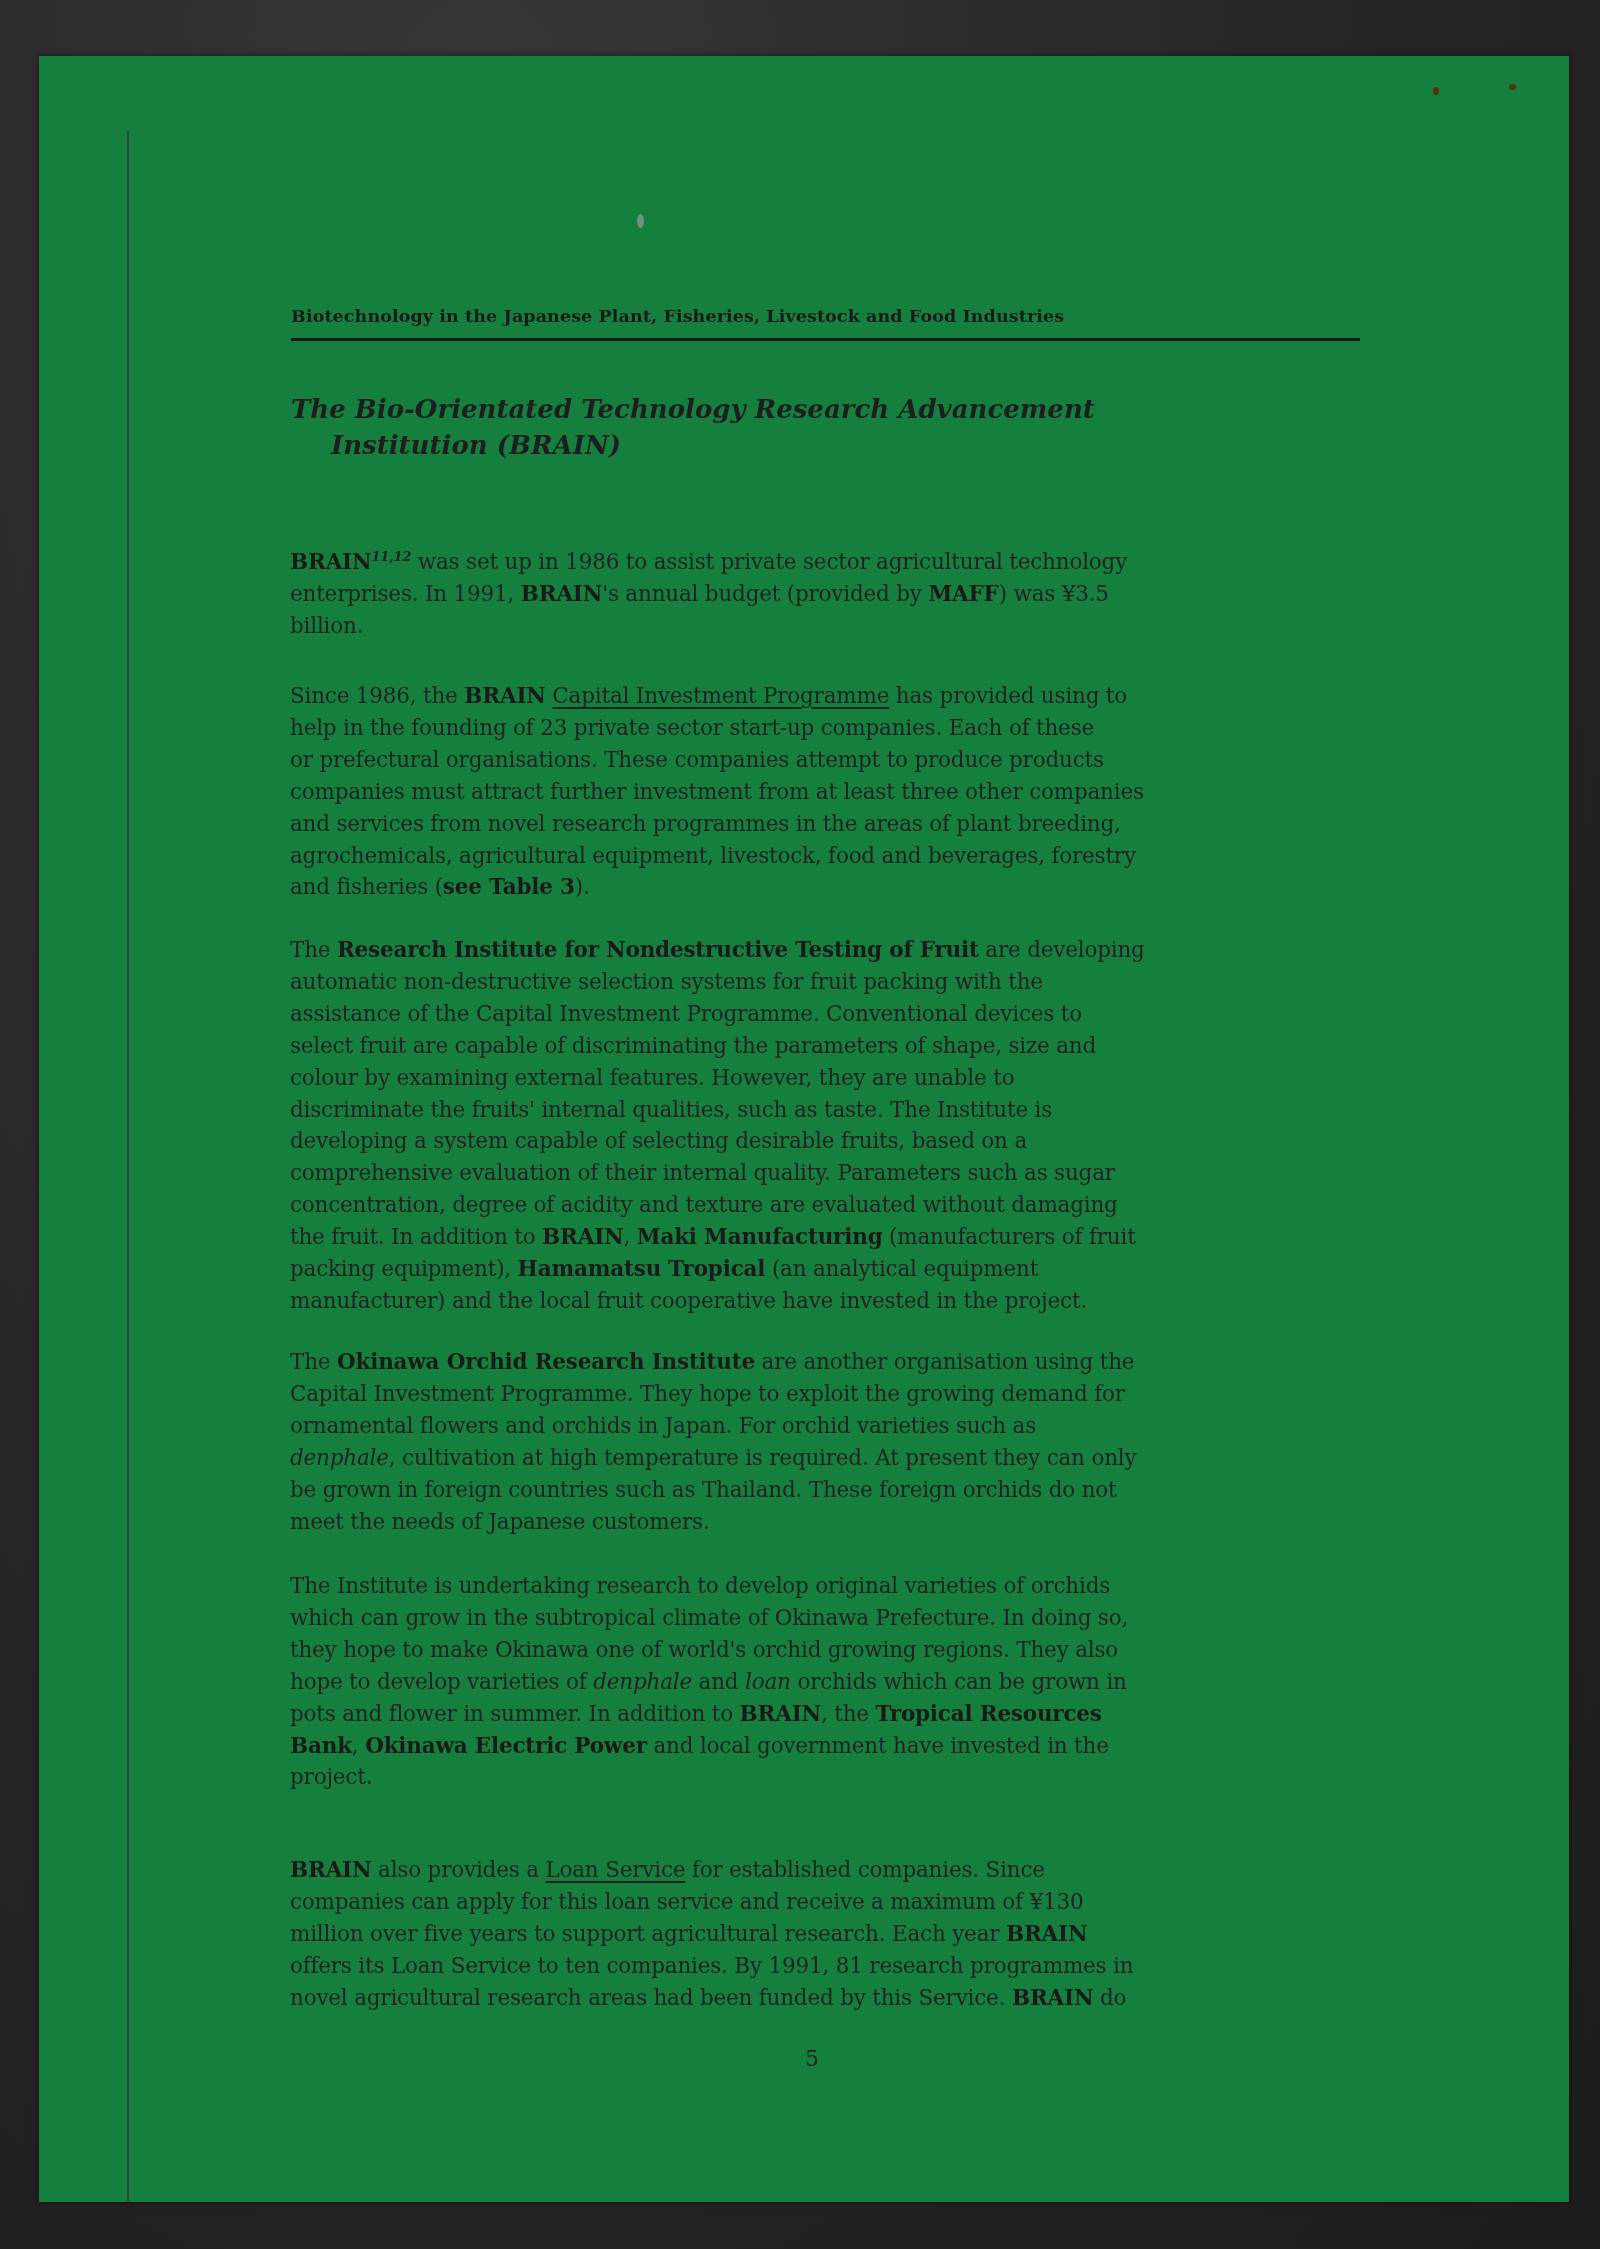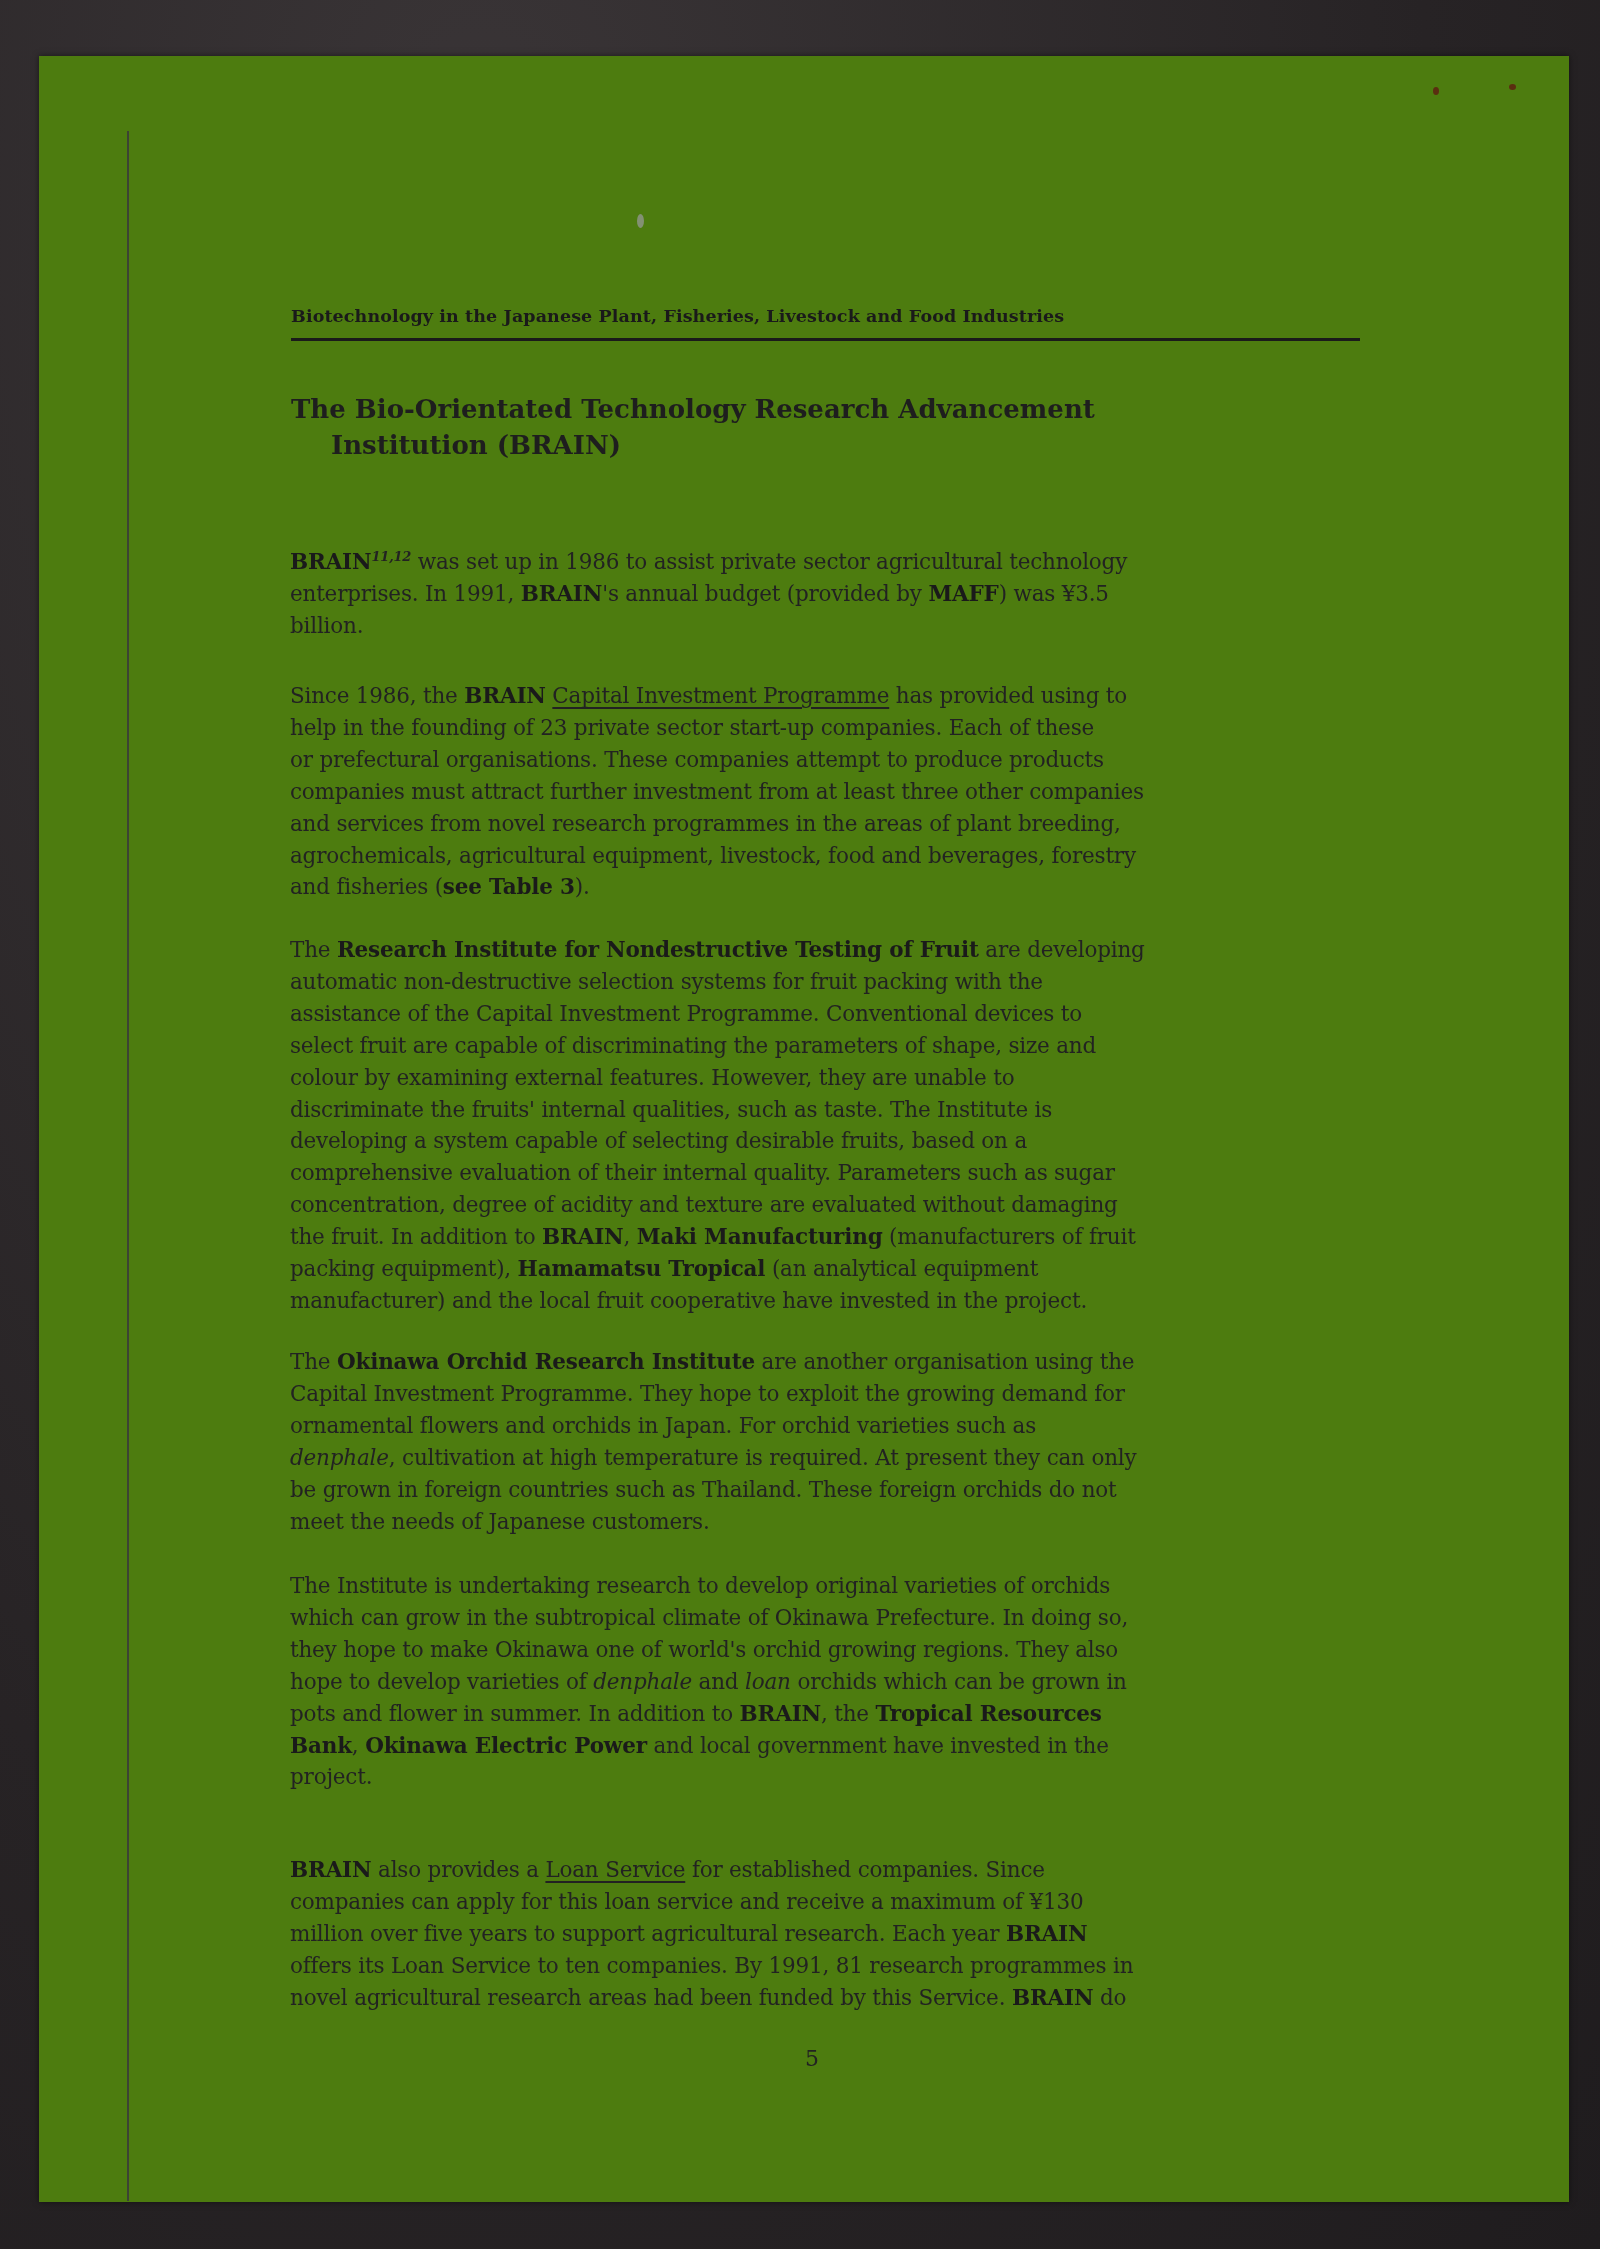--- a/index.html
+++ b/index.html
@@ -4,21 +4,21 @@
 <style>
   html, body { margin:0; padding:0; }
   body {
     width:1600px; height:2249px; position:relative; overflow:hidden;
     background:#2b2729;
     background-image: radial-gradient(ellipse at 30% 10%, #3a3537 0%, #272325 60%, #1f1c1e 100%);
     font-family: "DejaVu Serif", "Liberation Serif", serif;
   }
   .page {
     position:absolute; left:39px; top:56px; width:1530px; height:2146px;
-    background:#4d7c0f;
+    background:#15803d;
     box-shadow: 0 0 6px rgba(0,0,0,0.5);
   }
   .margin-line {
     position:absolute; left:88px; top:75px; width:1.5px; height:2070px;
     background:#3a3a3a; opacity:0.85;
   }
   .speck { position:absolute; width:6px; height:8px; border-radius:50%; background:#5a2e10; }
   .speck.s1 { left:1394px; top:31px; }
   .speck.s2 { left:1470px; top:28px; width:7px; height:6px; }
   .smudge { position:absolute; left:598px; top:158px; width:7px; height:14px; border-radius:50%; background:#9a9a9e; opacity:0.7; }
@@ -28,21 +28,21 @@
     font-family:"DejaVu Serif", serif; font-weight:bold; font-size:17.5px;
     color:#1a1a1a; letter-spacing:0.1px; white-space:nowrap;
     transform: scaleX(1.0);
   }
   .header-rule {
     position:absolute; left:252px; top:282px; width:1069px; height:2.5px; background:#1a1a1a;
   }
   .title {
     position:absolute; left:252px; top:335px; width:1000px;
     font-family:"DejaVu Serif", serif; font-weight:bold; font-size:26px;
-    color:#1e1e1e; line-height:36px;
+    color:#1e1e1e; line-height:36px;font-style:italic;
   }
   .title .line2 { display:block; padding-left:40px; }
 
   .body {
     position:absolute; left:251px; width:1110px;
     font-family:"DejaVu Serif", serif; font-size:21.5px; line-height:31.9px;
     color:#222; letter-spacing:-0.2px;
   }
   .body p { margin:0; white-space:nowrap; }
   .b { font-weight:bold; color:#1a1a1a; }

